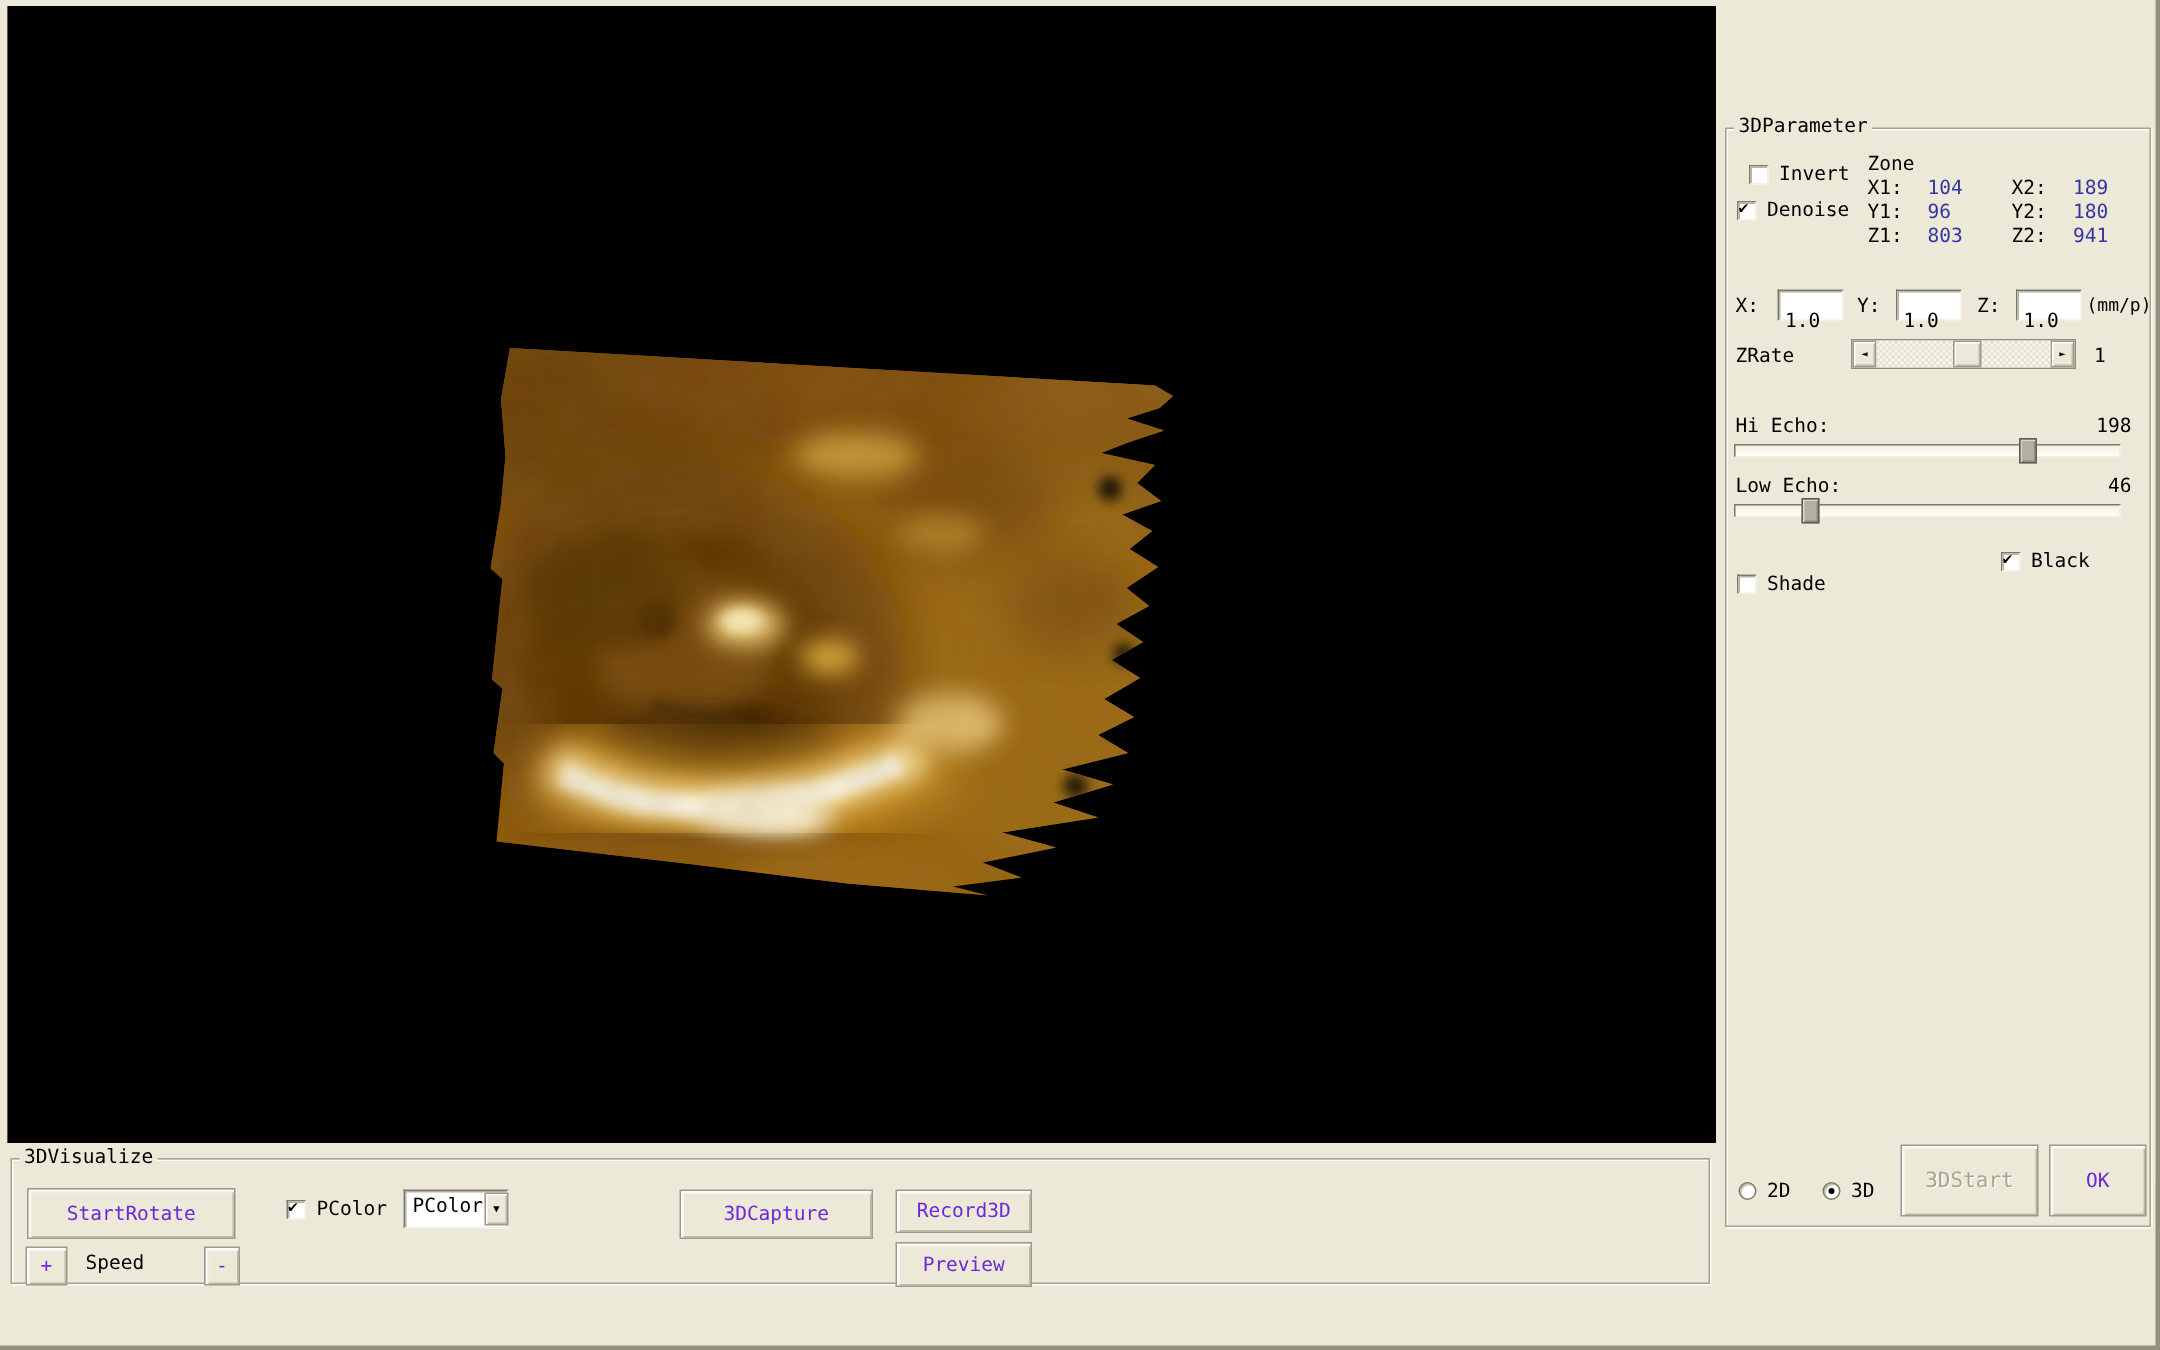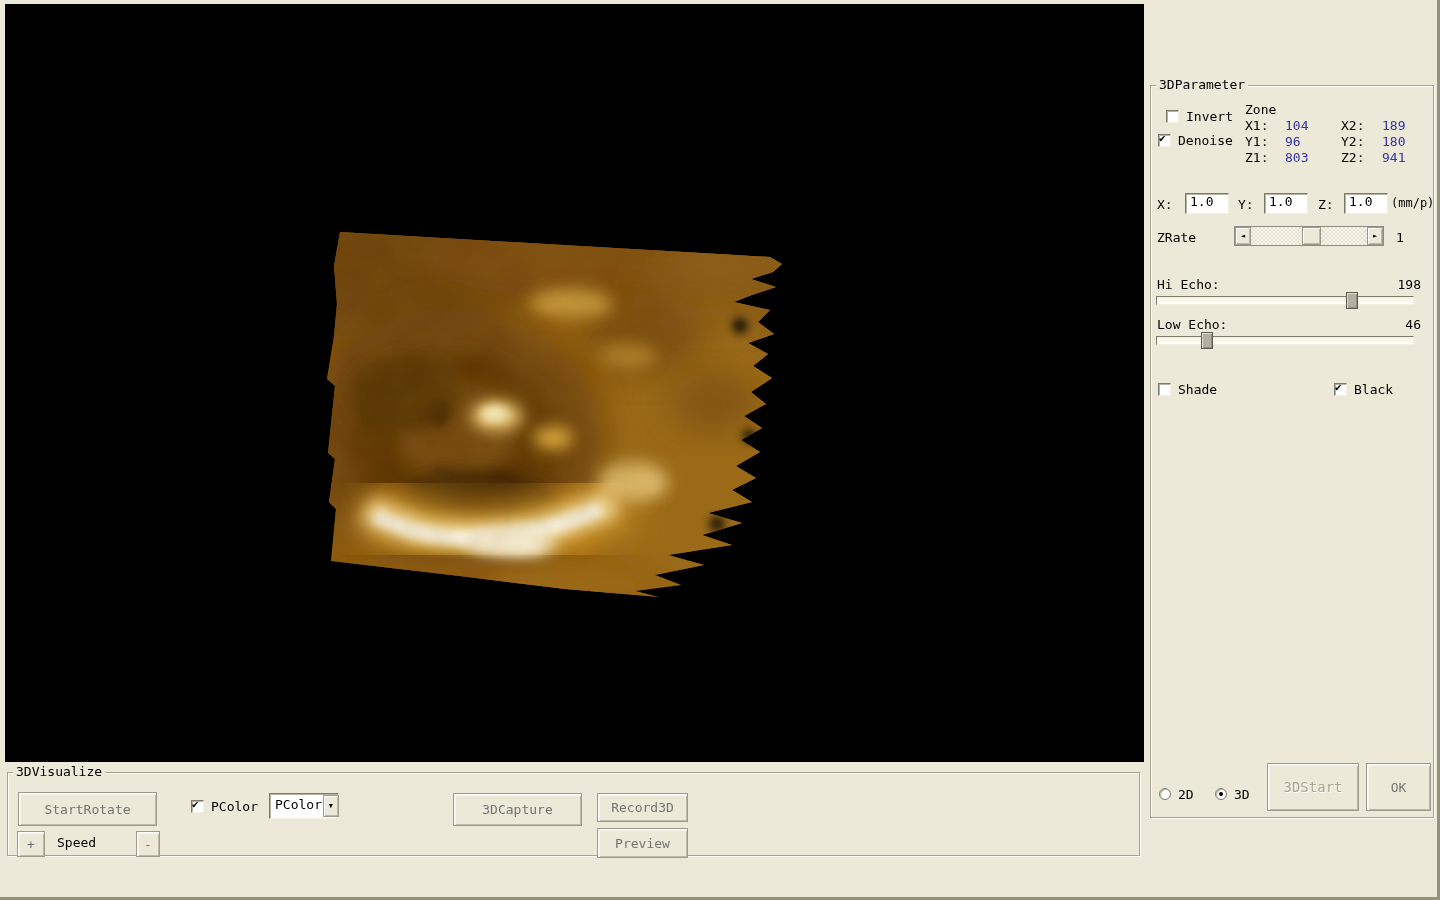--- a/index.html
+++ b/index.html
@@ -25,29 +25,29 @@
   }
   .groupbox>.gb-title{
     position:absolute;top:-9px;left:5px;background:#ece9d8;padding:0 3px;line-height:16px;
   }
   
   .btn{
     position:absolute;box-sizing:border-box;background:#ece9d8;
     border:1px solid #9d9a8b;
     box-shadow:inset 1px 1px 0 #ffffff, inset 2px 2px 0 #f6f4e8, inset -1px -1px 0 #bdbaa9;
     display:flex;align-items:center;justify-content:center;
-    font-family:inherit;font-size:13px;color:#737373;cursor:default;
+    font-family:inherit;font-size:13px;color:#6d28d9;cursor:default;
   }
   .btn.disabled{color:#a9a593;text-shadow:1px 1px 0 #fffef6;}
   
   .field{
     position:absolute;box-sizing:border-box;background:#fff;
     border:1px solid;border-color:#7d7a6b #f2efe0 #f2efe0 #7d7a6b;
     box-shadow:inset 1px 1px 0 #b5b2a2;
-    padding:0 3px 0 4px;font-size:13px;line-height:15px;
+    padding:13px 3px 0 4px;font-size:13px;line-height:15px;
   }
   
   .cb-row{position:absolute;display:flex;align-items:center;gap:7px;height:14px;}
   .checkbox{
     width:13px;height:13px;box-sizing:border-box;background:#fff;flex:none;
     border:1px solid;border-color:#7d7a6b #f2efe0 #f2efe0 #7d7a6b;
     box-shadow:inset 1px 1px 0 #b5b2a2;position:relative;
   }
   .checkbox.checked::after{
     content:"✔";position:absolute;left:0px;top:-3px;font-size:11px;color:#000;
@@ -223,21 +223,21 @@
       <span class="lbl" style="left:6px;top:232px;">Low Echo:</span>
       <span class="lbl" style="left:238px;top:232px;width:32px;text-align:right;">46</span>
       <div class="slider-track" style="left:5px;top:250px;width:258px;">
         <span class="slider-thumb" style="left: calc(18.04% - 2.2px);"></span>
       </div>
 
       <div class="cb-row" style="left:7px;top:296px;">
         <span class="checkbox"></span>
         <span>Shade</span>
       </div>
-      <div class="cb-row" style="left:183px;top:296px;">
+      <div class="cb-row" style="left:183px;top:281px;">
         <span class="checkbox checked"></span>
         <span>Black</span>
       </div>
 
       <div class="cb-row" style="left:8px;top:701px;">
         <span class="radio"></span>
         <span>2D</span>
       </div>
       <div class="cb-row" style="left:64px;top:701px;">
         <span class="radio checked"></span>

